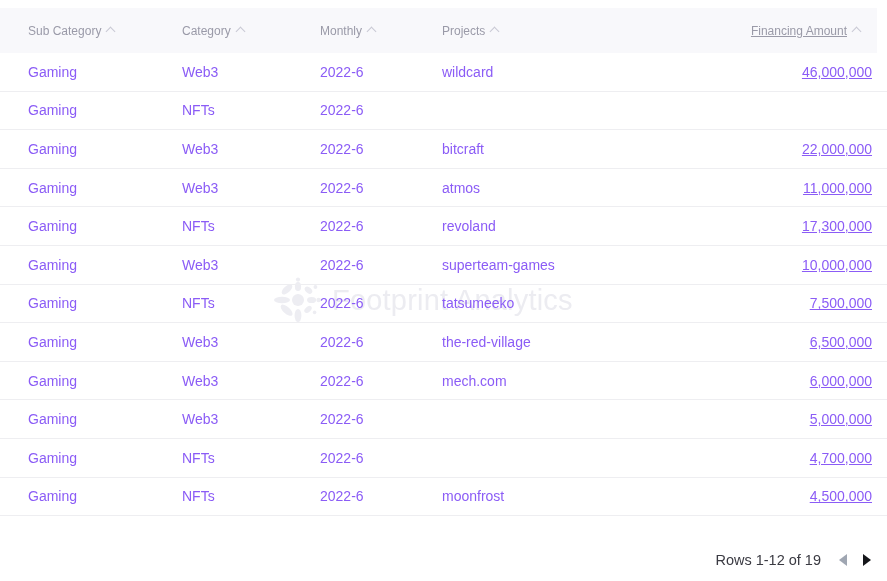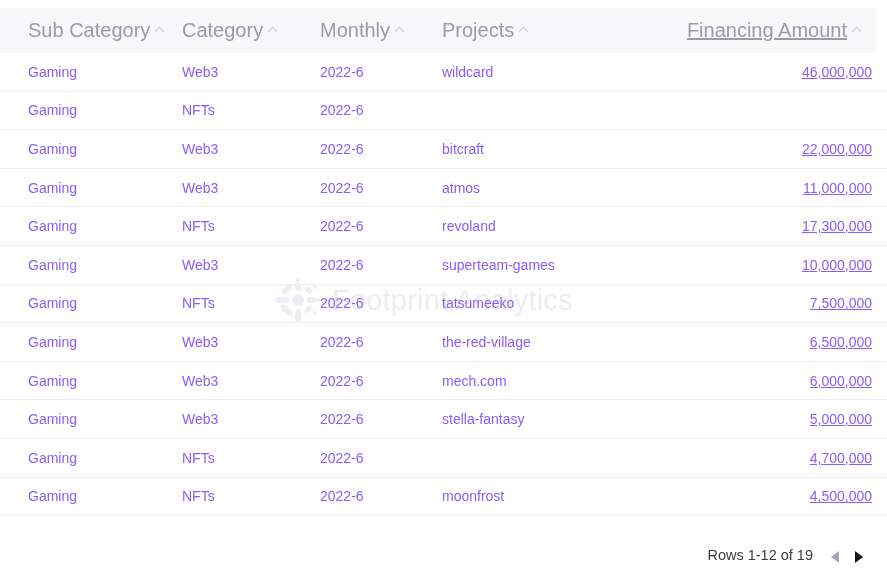--- a/index.html
+++ b/index.html
@@ -57,21 +57,21 @@
     position: relative;
     height: 45px;
     margin: 0 10px 0 0;
     background: #f8f8fb;
     display: flex;
     align-items: center;
     box-sizing: border-box;
     z-index: 10;
   }
   .th {
-    font-size: 20px;
+    font-size: 12px;
     color: #9a9aa8;
     font-weight: 400;
     white-space: nowrap;
     display: flex;
     align-items: center;
     box-sizing: border-box;
   }
   .th .sort-icon {
     display: inline-block;
     margin-left: 6px;
@@ -119,24 +119,24 @@
     overflow: hidden;
     box-sizing: border-box;
     display: flex;
     align-items: center;
   }
   .td.c-fin { justify-content: flex-end; }
 
   
   .tfoot {
     position: absolute;
-    right: 16px;
+    right: 8px;
     bottom: 8px;
     display: flex;
-    align-items: flex-start;
+    align-items: center;
     height: 26px;
     z-index: 10;
   }
   .rows-label {
     font-size: 14.5px;
     color: #3a3a42;
     white-space: nowrap;
     margin-right: 10px;
   }
   .pg-btn {
@@ -284,21 +284,20 @@
       <div class="td c-cat">Web3</div>
       <div class="td c-mon">2022-6</div>
       <div class="td c-proj">mech.com</div>
       <div class="td c-fin">6,000,000</div>
     </div>
 
     <div class="trow">
       <div class="td c-sub">Gaming</div>
       <div class="td c-cat">Web3</div>
       <div class="td c-mon">2022-6</div>
-      <div class="td c-proj">stella-fantasy</div>
       <div class="td c-fin">5,000,000</div>
     </div>
 
     <div class="trow">
       <div class="td c-sub">Gaming</div>
       <div class="td c-cat">NFTs</div>
       <div class="td c-mon">2022-6</div>
       <div class="td c-fin">4,700,000</div>
     </div>
 

